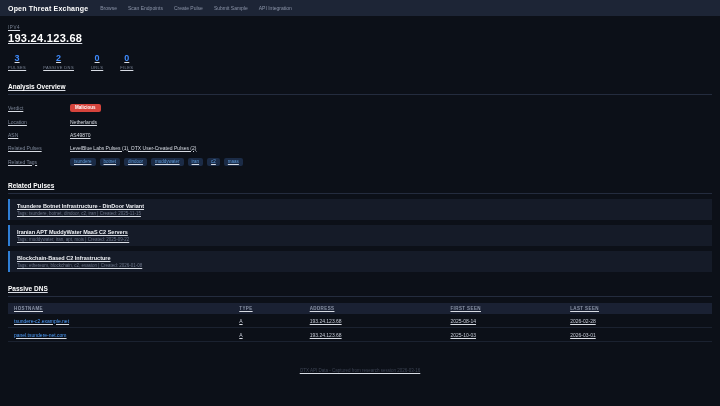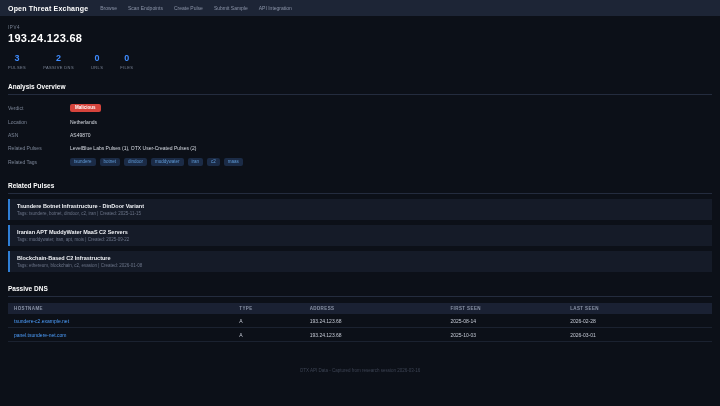--- a/index.html
+++ b/index.html
@@ -29,21 +29,21 @@
   }
   .topnav { display: flex; gap: 11px; }
   .topnav a {
     font-size: 5px;
     color: #8b94a8;
     text-decoration: none;
     cursor: pointer;
     white-space: nowrap;
   }
   
-  .main { padding: 0 8px; }
+  .main { padding: 0 8px; text-decoration: underline; }
   .ind-type {
     margin-top: 9px;
     font-size: 4.5px;
     letter-spacing: 0.6px;
     color: #7c8698;
   }
   .ind-value {
     margin-top: 2px;
     font-size: 11px;
     font-weight: bold;

